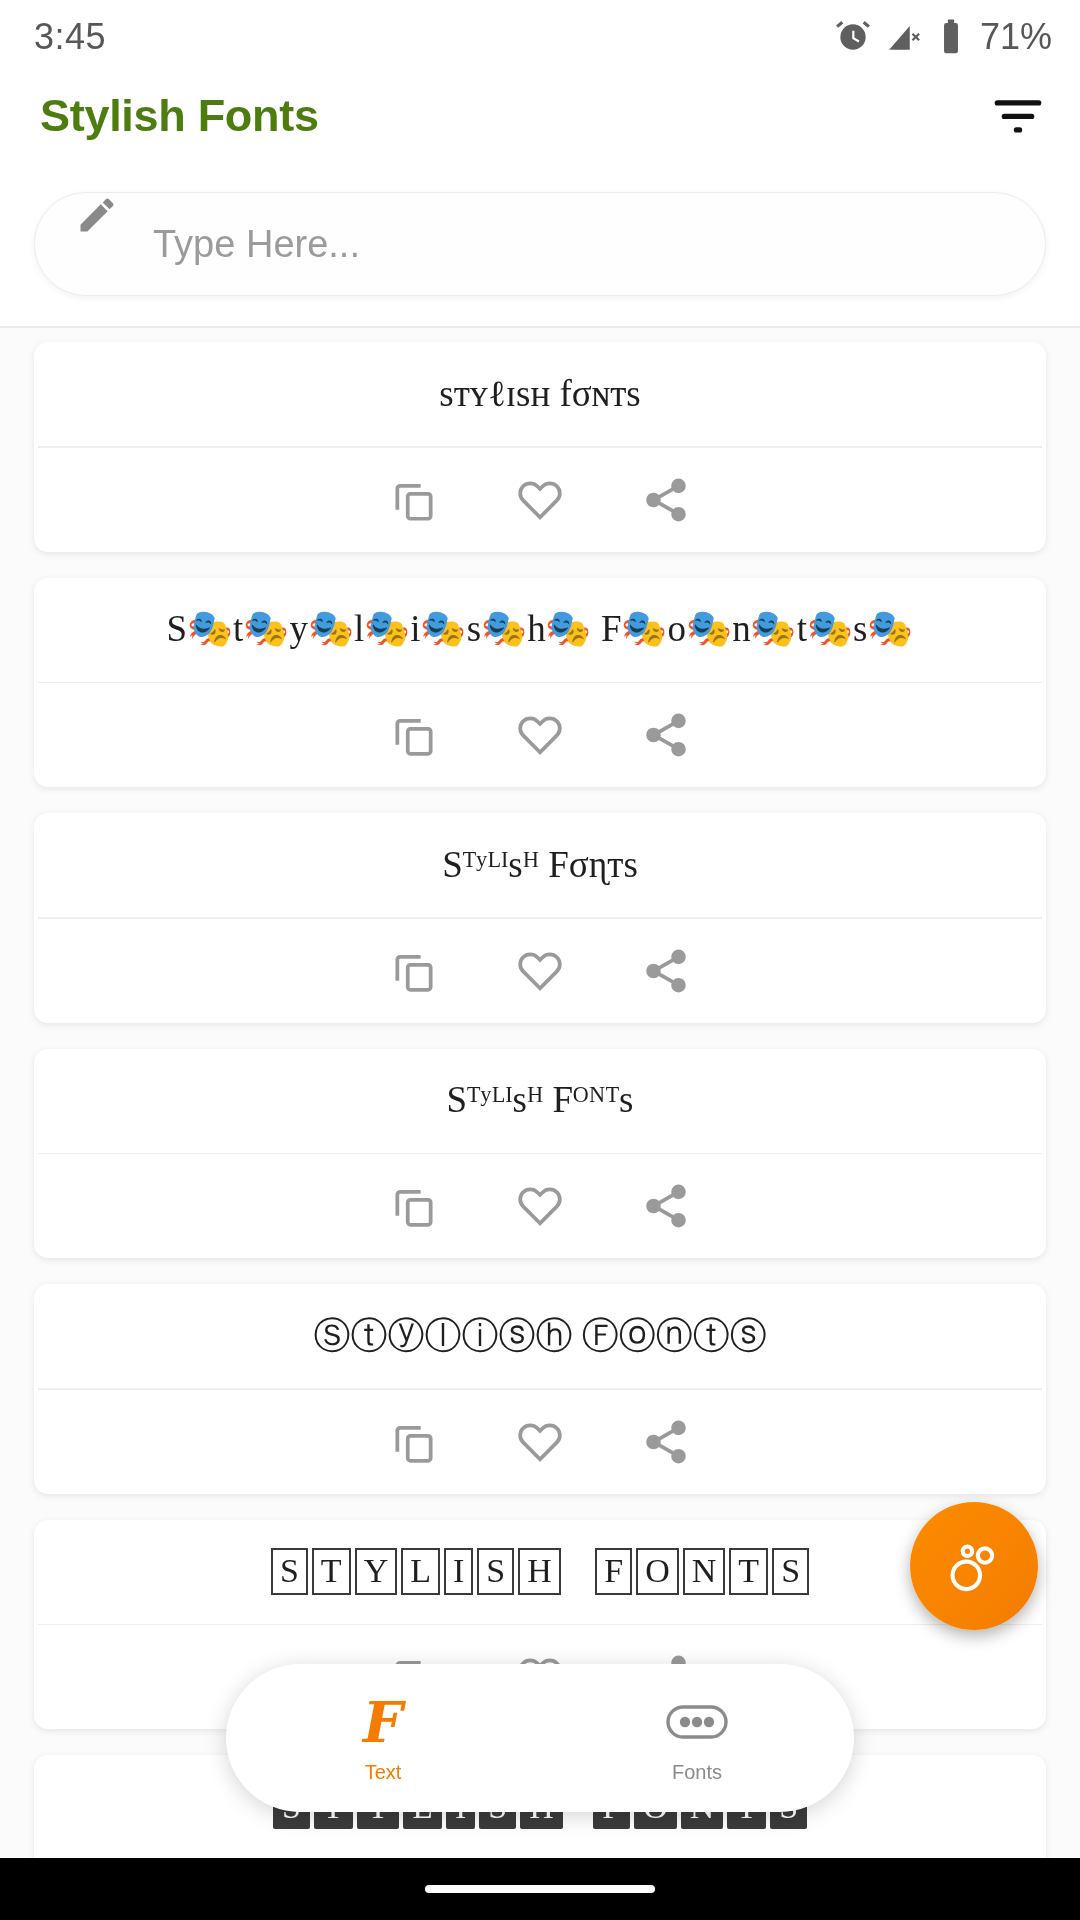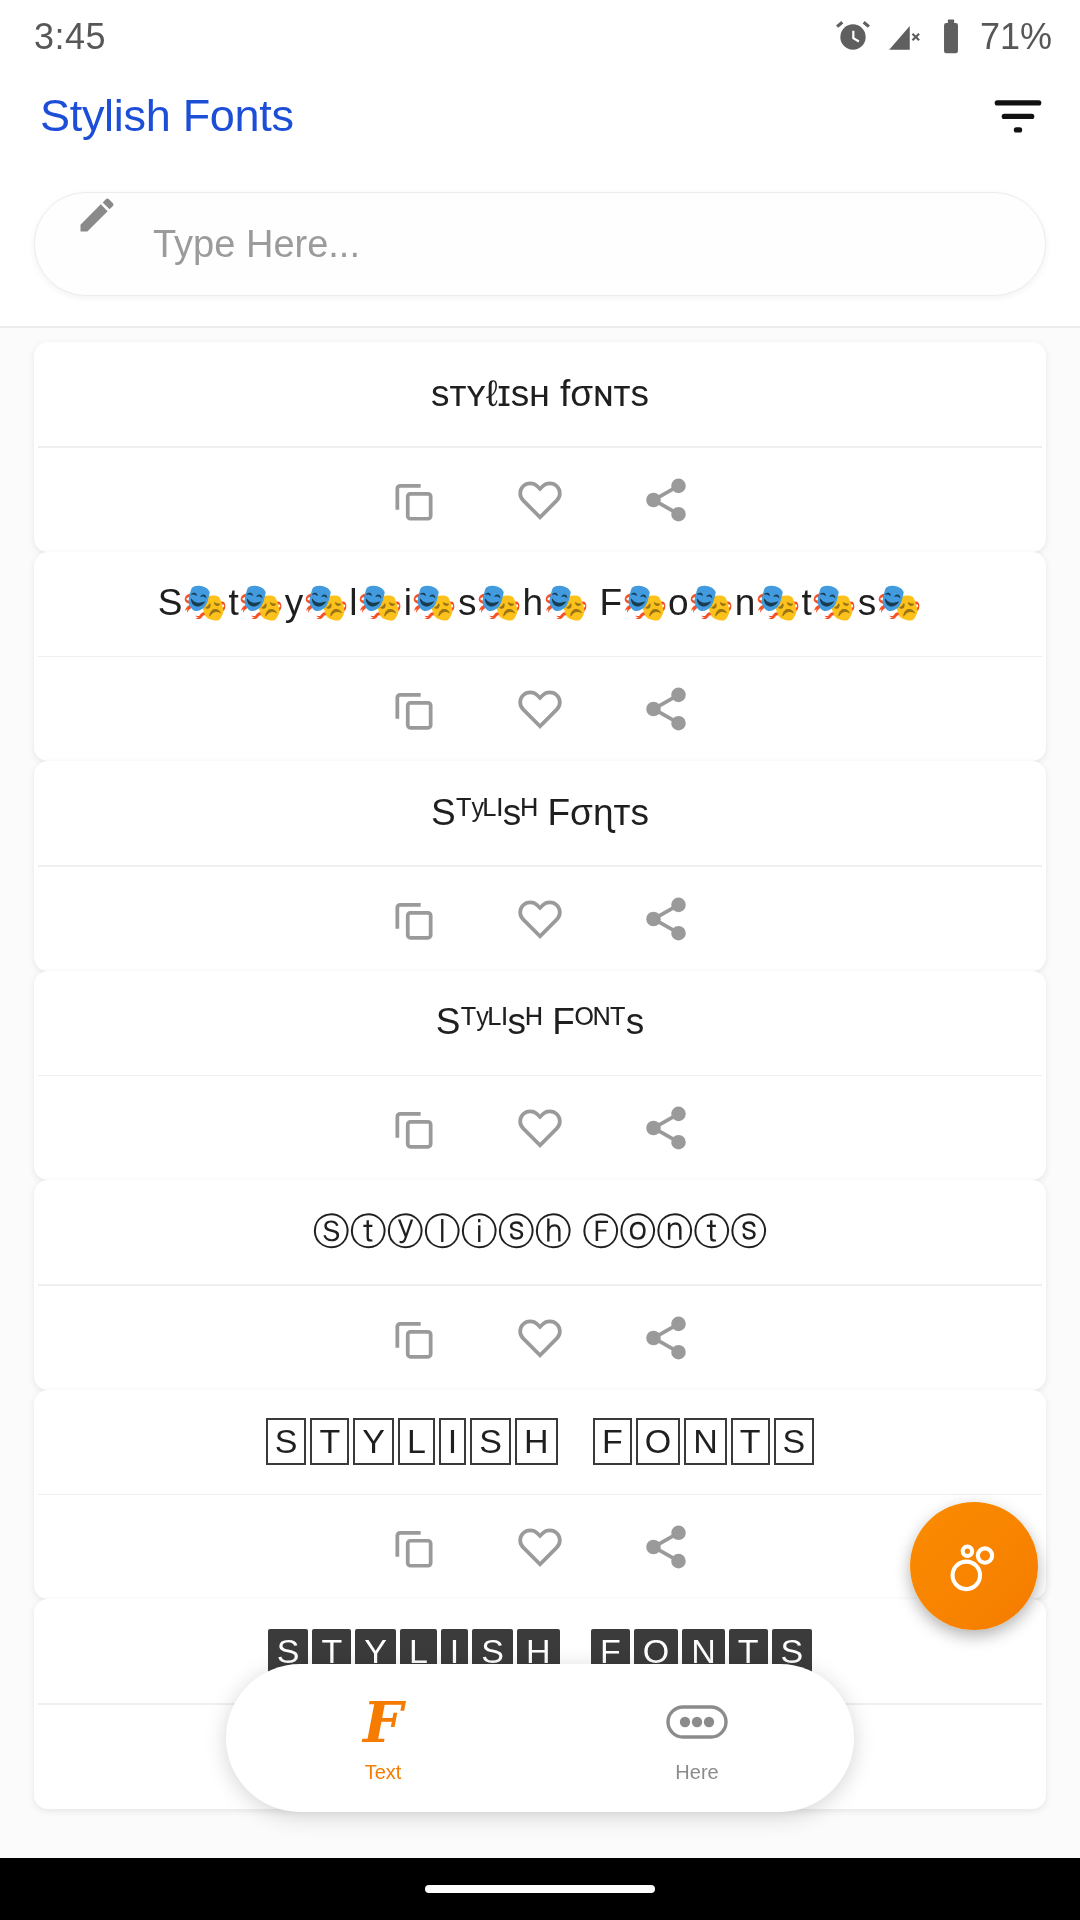--- a/index.html
+++ b/index.html
@@ -23,21 +23,21 @@
   .status-icon { display: block; }
   .status-battery-pct { font-size: 36px; color: #575757; margin-left: 2px; }
 
   
   .appbar {
     height: 108px;
     display: flex; align-items: center;
     padding: 0 34px 0 40px;
   }
   .app-title {
-    font-size: 45px; font-weight: normal; color: #1d4ed8;
+    font-size: 45px; font-weight: bold; color: #4d7c0f;
     letter-spacing: -0.3px;
   }
   .appbar-actions { margin-left: auto; display: flex; align-items: center; }
   .filter-icon { width: 56px; height: 56px; display: block; }
 
   
   .search-wrap {
     padding: 22px 34px 30px 34px;
     background: #fff;
   }
@@ -65,21 +65,23 @@
   .list {
     padding: 14px 34px 0 34px;
     background: #fbfbfb;
     height: 1560px;
     overflow: hidden;
   }
   .font-card {
     background: #ffffff;
     border-radius: 14px;
     box-shadow: 0 2px 7px rgba(0,0,0,0.09);
+    margin-bottom: 26px;
     overflow: hidden;
+    font-family: Liberation Serif, serif;
   }
   .card-preview {
     min-height: 104px;
     display: flex; align-items: center; justify-content: center;
     padding: 14px 22px;
     font-size: 37px;
     color: #1f1f1f;
     text-align: center;
     line-height: 1.25;
     white-space: nowrap;
@@ -401,20 +403,20 @@
 
   <div class="nav-item">
     <div class="nav-glyph">
       <svg width="62" height="34" viewBox="0 0 31 17" fill="none">
         <rect x="1" y="1" width="29" height="15" rx="7.5" stroke="#8b8b8b" stroke-width="1.7"></rect>
         <circle cx="9.5" cy="8.5" r="2.6" fill="#8b8b8b"></circle>
         <circle cx="15.5" cy="8.5" r="2.6" fill="#8b8b8b"></circle>
         <circle cx="21.5" cy="8.5" r="2.6" fill="#8b8b8b"></circle>
       </svg>
     </div>
-    <div class="nav-label">Here</div>
+    <div class="nav-label">Fonts</div>
   </div>
 
 </div>
 
 <div class="system-nav">
   <div class="home-pill"></div>
 </div>
 
 </body></html>

